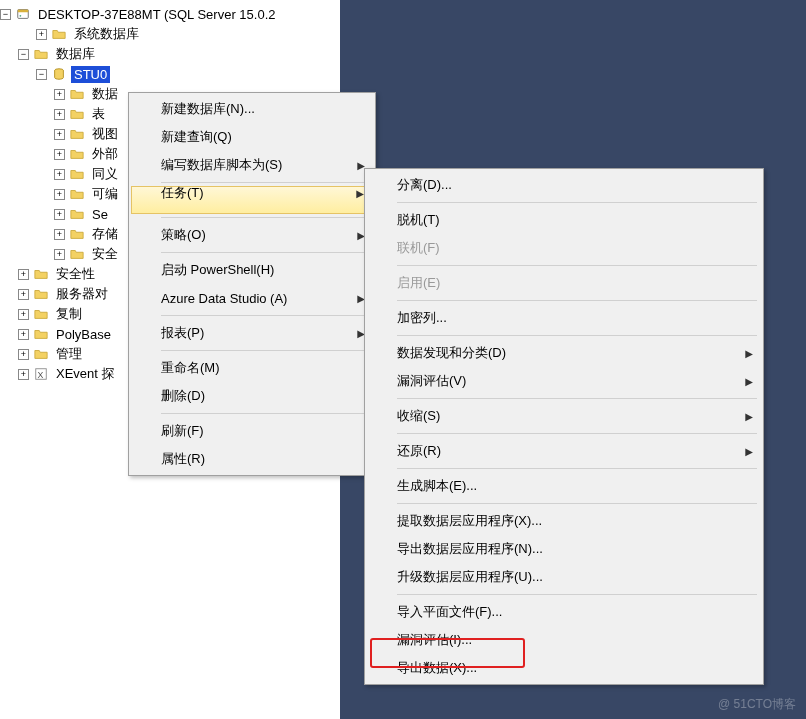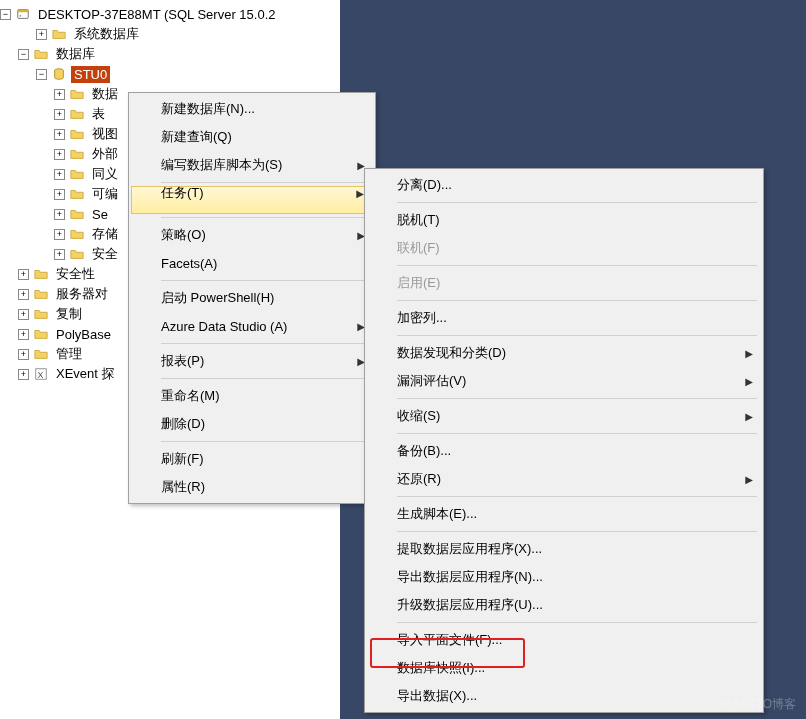--- a/index.html
+++ b/index.html
@@ -56,21 +56,21 @@
   .icon {
     width: 16px; height: 16px;
     display: inline-flex;
     align-items: center; justify-content: center;
     margin-right: 4px;
     flex-shrink:0;
   }
   .icon-server svg, .icon-folder svg, .icon-db svg, .icon-x svg { width:14px; height:14px; }
   .tree-label { padding: 1px 3px; }
   .tree-label.selected {
-    background: #c2410c;
+    background: #1d4ed8;
     color: #fff;
   }
 
   
   .menu {
     position: absolute;
     background: #f0f0f0;
     border: 1px solid #a0a0a0;
     box-shadow: 2px 2px 4px rgba(0,0,0,0.25);
     padding: 2px;
@@ -360,23 +360,20 @@
   <div class="menu-sep"></div>
   <div class="menu-item hover">
       <span>任务(T)</span>
       <span class="arrow">▶</span>
     </div>
   <div class="menu-sep"></div>
   <div class="menu-item">
       <span>策略(O)</span>
       <span class="arrow">▶</span>
     </div>
-  <div class="menu-item">
-      <span>Facets(A)</span>
-    </div>
   <div class="menu-sep"></div>
   <div class="menu-item">
       <span>启动 PowerShell(H)</span>
     </div>
   <div class="menu-item">
       <span>Azure Data Studio (A)</span>
       <span class="arrow">▶</span>
     </div>
   <div class="menu-sep"></div>
   <div class="menu-item">
@@ -427,23 +424,20 @@
       <span>漏洞评估(V)</span>
       <span class="arrow">▶</span>
     </div>
   <div class="menu-sep"></div>
   <div class="menu-item">
       <span>收缩(S)</span>
       <span class="arrow">▶</span>
     </div>
   <div class="menu-sep"></div>
   <div class="menu-item">
-      <span>备份(B)...</span>
-    </div>
-  <div class="menu-item">
       <span>还原(R)</span>
       <span class="arrow">▶</span>
     </div>
   <div class="menu-sep"></div>
   <div class="menu-item">
       <span>生成脚本(E)...</span>
     </div>
   <div class="menu-sep"></div>
   <div class="menu-item">
       <span>提取数据层应用程序(X)...</span>
@@ -452,21 +446,21 @@
       <span>导出数据层应用程序(N)...</span>
     </div>
   <div class="menu-item">
       <span>升级数据层应用程序(U)...</span>
     </div>
   <div class="menu-sep"></div>
   <div class="menu-item">
       <span>导入平面文件(F)...</span>
     </div>
   <div class="menu-item">
-      <span>数据库快照(I)...</span>
+      <span>漏洞评估(I)...</span>
     </div>
   <div class="menu-item">
       <span>导出数据(X)...</span>
     </div>
 </div>
 
 <div class="highlight-box" style="top:638px;left:370px;width:155px;height:30px;"></div>
 
 <div class="watermark">@ 51CTO博客</div>
 

